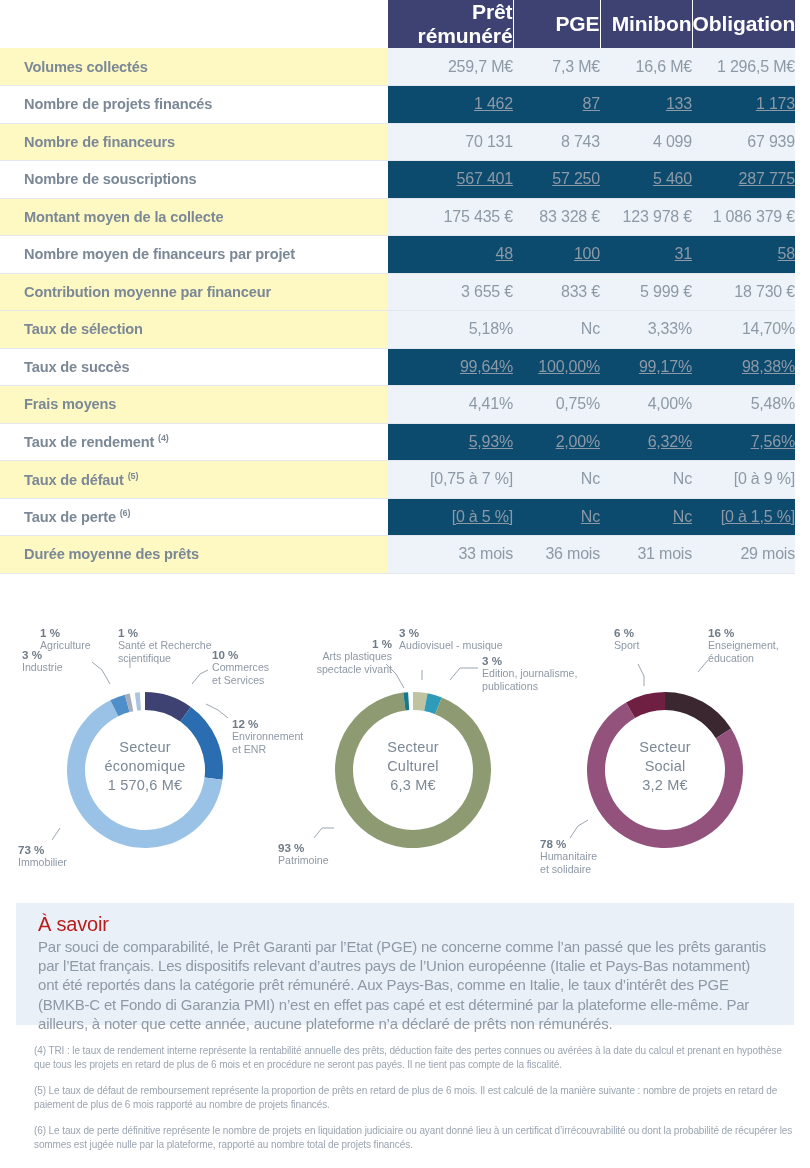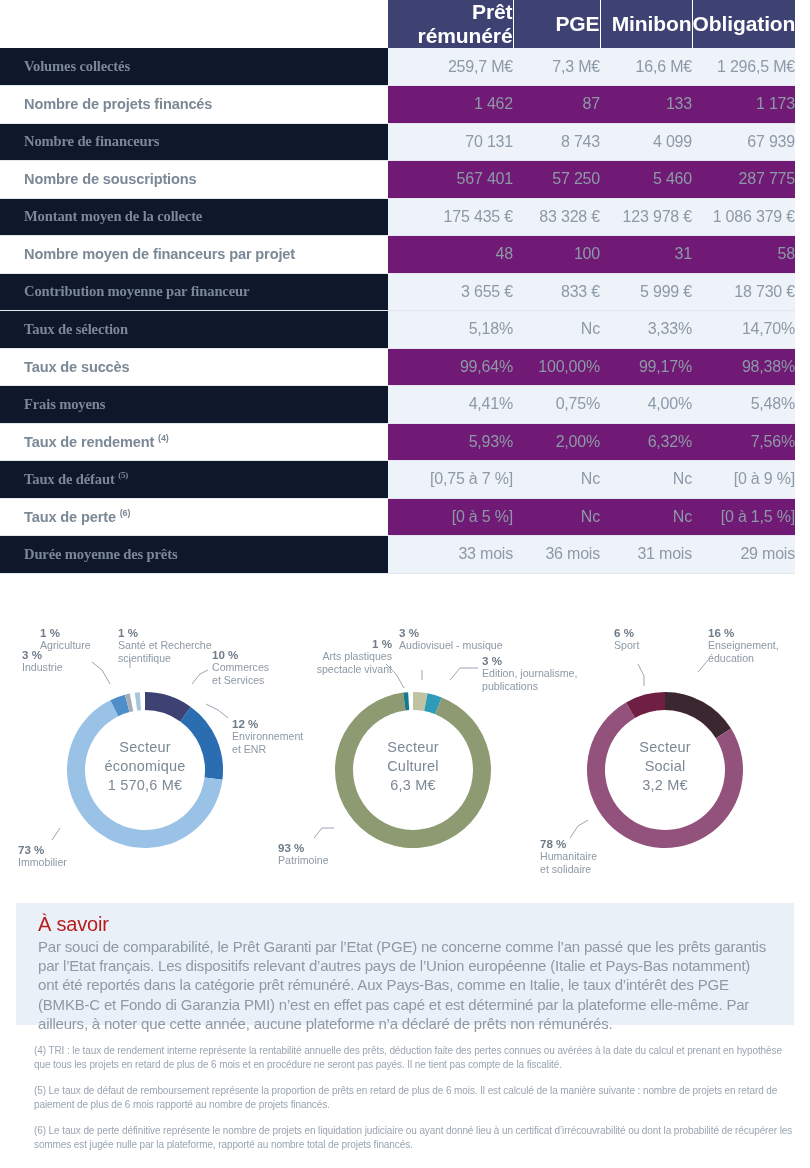--- a/index.html
+++ b/index.html
@@ -53,24 +53,24 @@
     letter-spacing:-0.15px;
   }
   tbody td.val{
     text-align:right;
     color:#8d99a6;
     font-weight:400;
     font-size:16px;
     letter-spacing:-0.2px;
   }
   tbody td.pad{border-bottom:none;background:#fff;}
-  tbody tr.shade td.lbl{background:#0f172a;font-family:Liberation Serif, serif;}
+  tbody tr.shade td.lbl{background:#fef9c3;}
   tbody tr.shade td.val{background:#eef3f9;}
   tbody tr.plain td.lbl{background:#ffffff;}
-  tbody tr.plain td.val{background:#701a75;}
+  tbody tr.plain td.val{background:#0c4a6e;text-decoration:underline;}
   sup.fn{font-size:9px;vertical-align:super;font-weight:bold;}
 
   
   .charts{position:absolute;left:0;top:622px;width:810px;height:268px;}
   .chart{position:absolute;top:0;width:270px;height:268px;}
   .chart svg{position:absolute;left:0;top:0;}
   .donut-center{
     position:absolute;
     text-align:center;
     color:#7b8896;

